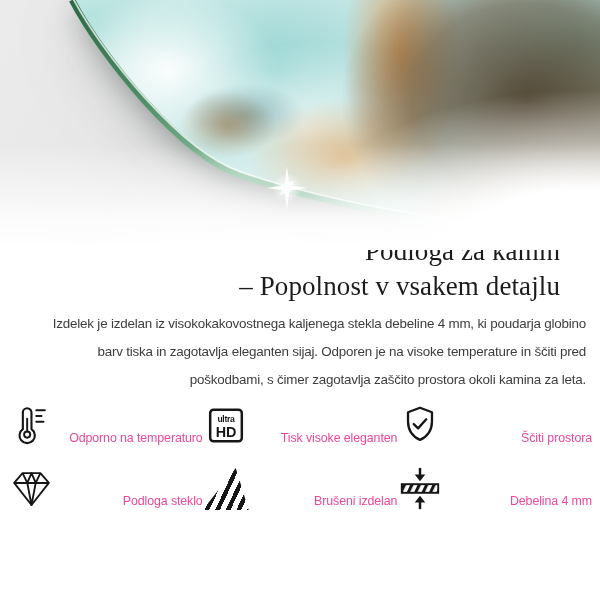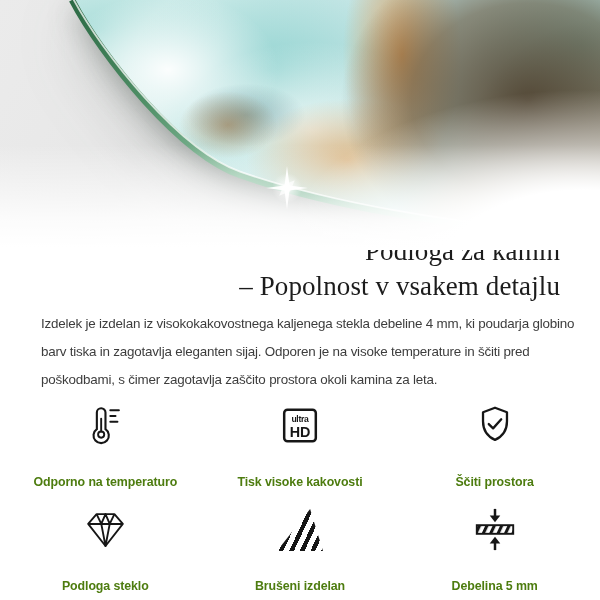--- a/index.html
+++ b/index.html
@@ -46,30 +46,30 @@
   
   .page-title{
     margin:-16px 40px 0 41px;
     font-family:"Liberation Serif","DejaVu Serif",serif;
     font-weight:400;font-size:27px;line-height:35px;color:#1c1c1c;
     letter-spacing:.1px;
     text-align:right;
   }
   .page-desc{
     margin:6px 14px 0 41px;
-    font-size:13.4px;line-height:28px;letter-spacing:-.2px;color:#3d3d3d;
+    font-size:13.4px;line-height:28px;letter-spacing:-.2px;color:#3d3d3d;text-align:right;
   }
   
   .features{
     display:grid;grid-template-columns:repeat(3,1fr);
     row-gap:16px;padding:0 8px;margin-top:8px;
   }
-  .feature{display:flex;flex-direction:column;align-items:center;}
+  .feature{display:flex;flex-direction:row;align-items:center;justify-content:space-between;}
   .icon-box{height:47px;display:flex;align-items:flex-end;justify-content:center;}
-  .feature-label{margin-top:26px;font-size:12.4px;line-height:15px;color:#4d7c0f;letter-spacing:-.1px;font-weight:bold;}
+  .feature-label{margin-top:26px;font-size:12.4px;line-height:15px;color:#ec4899;letter-spacing:-.1px;}
   .stripes-icon{
     width:46px;height:42px;margin-bottom:2px;
     background:repeating-linear-gradient(115deg,#161616 0 4.2px,transparent 4.2px 9.6px);
     clip-path:polygon(0% 100%,72% 0%,100% 100%);
   }
   svg text{font-family:"Liberation Sans","DejaVu Sans",sans-serif;}
 </style>
 </head>
 <body>
 
@@ -133,21 +133,21 @@
   </div>
 
   <div class="feature">
     <div class="icon-box">
       <svg width="46" height="47" viewBox="0 0 48 48">
         <rect x="7.5" y="7.5" width="33" height="33" rx="3.5" fill="none" stroke="#161616" stroke-width="2.6"></rect>
         <text x="24" y="20" text-anchor="middle" font-size="9" font-weight="600" letter-spacing="-0.3" fill="#161616">ultra</text>
         <text x="24" y="35.5" text-anchor="middle" font-size="15" font-weight="700" fill="#161616">HD</text>
       </svg>
     </div>
-    <span class="feature-label">Tisk visoke kakovosti</span>
+    <span class="feature-label">Tisk visoke eleganten</span>
   </div>
 
   <div class="feature">
     <div class="icon-box">
       <svg width="46" height="47" viewBox="0 0 48 48" fill="none" stroke="#161616" stroke-width="2.4" stroke-linejoin="round" stroke-linecap="round">
         <path d="M24 5.5 L36.5 10.2 V19.5 C36.5 29 31.5 35.5 24 39 C16.5 35.5 11.5 29 11.5 19.5 V10.2 Z"></path>
         <path d="M17.5 22.5 L22 27 L30.5 17.5"></path>
       </svg>
     </div>
     <span class="feature-label">Ščiti prostora</span>
@@ -180,16 +180,16 @@
             <rect width="3.2" height="12" fill="#161616"></rect>
           </pattern>
         </defs>
         <line x1="24" y1="2.5" x2="24" y2="10" stroke="#161616" stroke-width="2.6"></line>
         <path d="M18.5 9.5 H29.5 L24 16.5 Z" fill="#161616"></path>
         <rect x="5" y="19.5" width="38" height="9" fill="url(#hbar)" stroke="#161616" stroke-width="2"></rect>
         <path d="M18.5 38.5 H29.5 L24 31.5 Z" fill="#161616"></path>
         <line x1="24" y1="45.5" x2="24" y2="38" stroke="#161616" stroke-width="2.6"></line>
       </svg>
     </div>
-    <span class="feature-label">Debelina 5 mm</span>
+    <span class="feature-label">Debelina 4 mm</span>
   </div>
 
 </div>
 
 </body></html>

